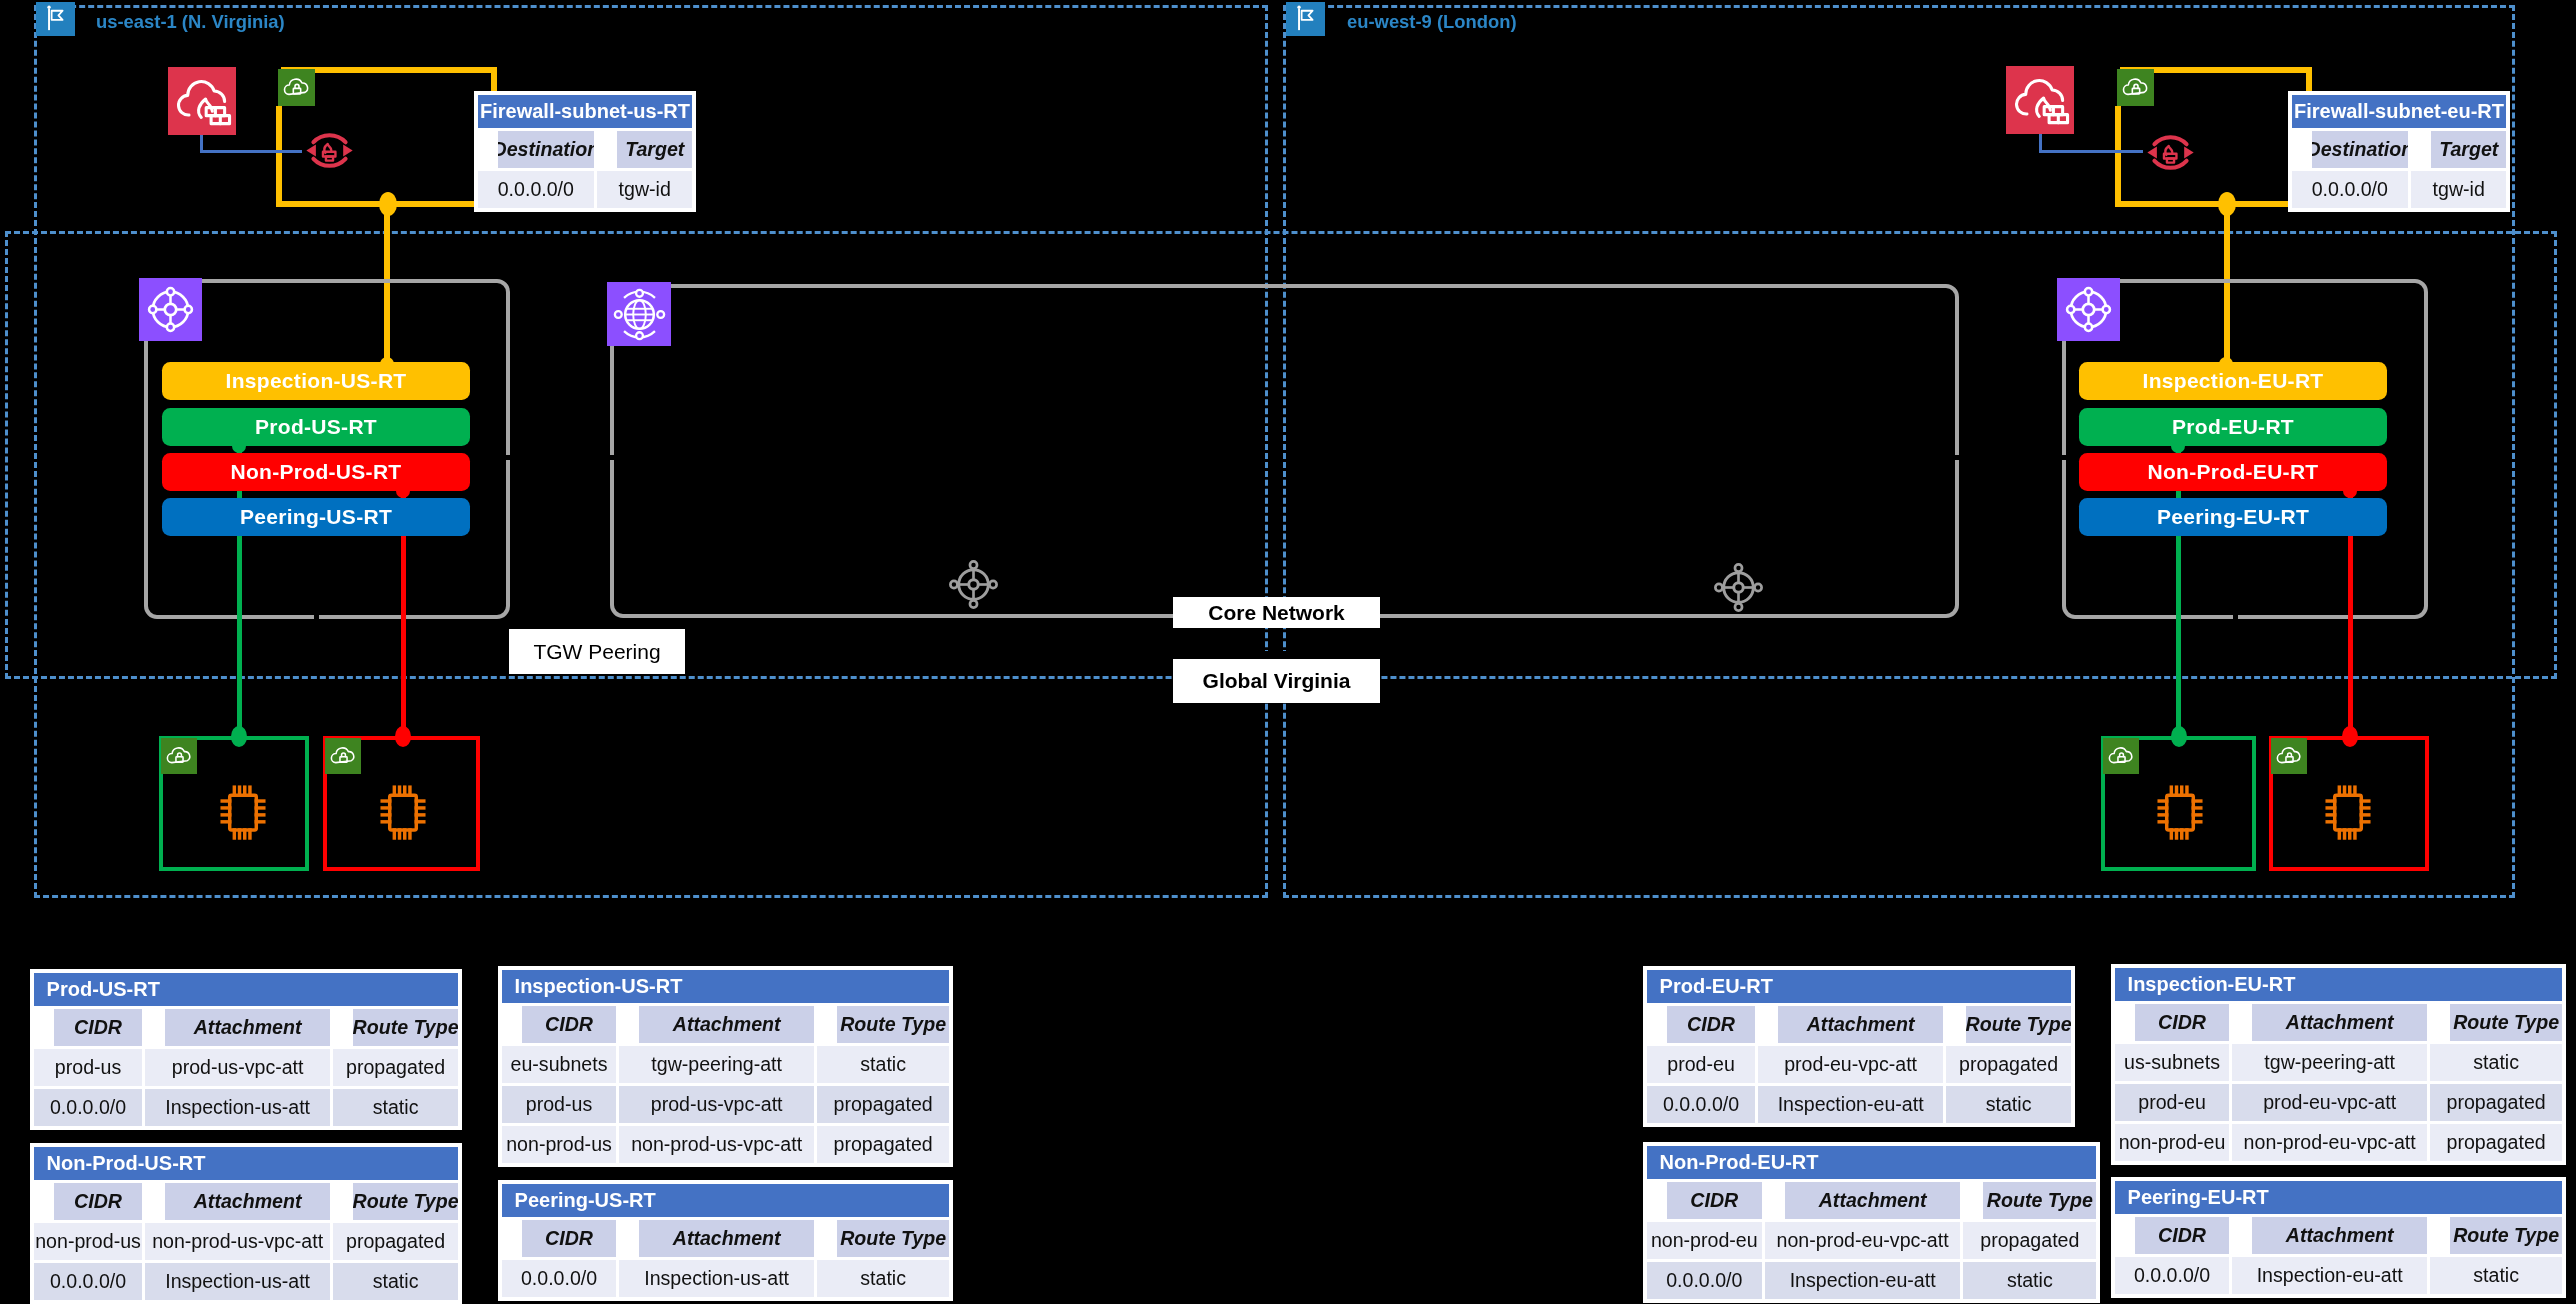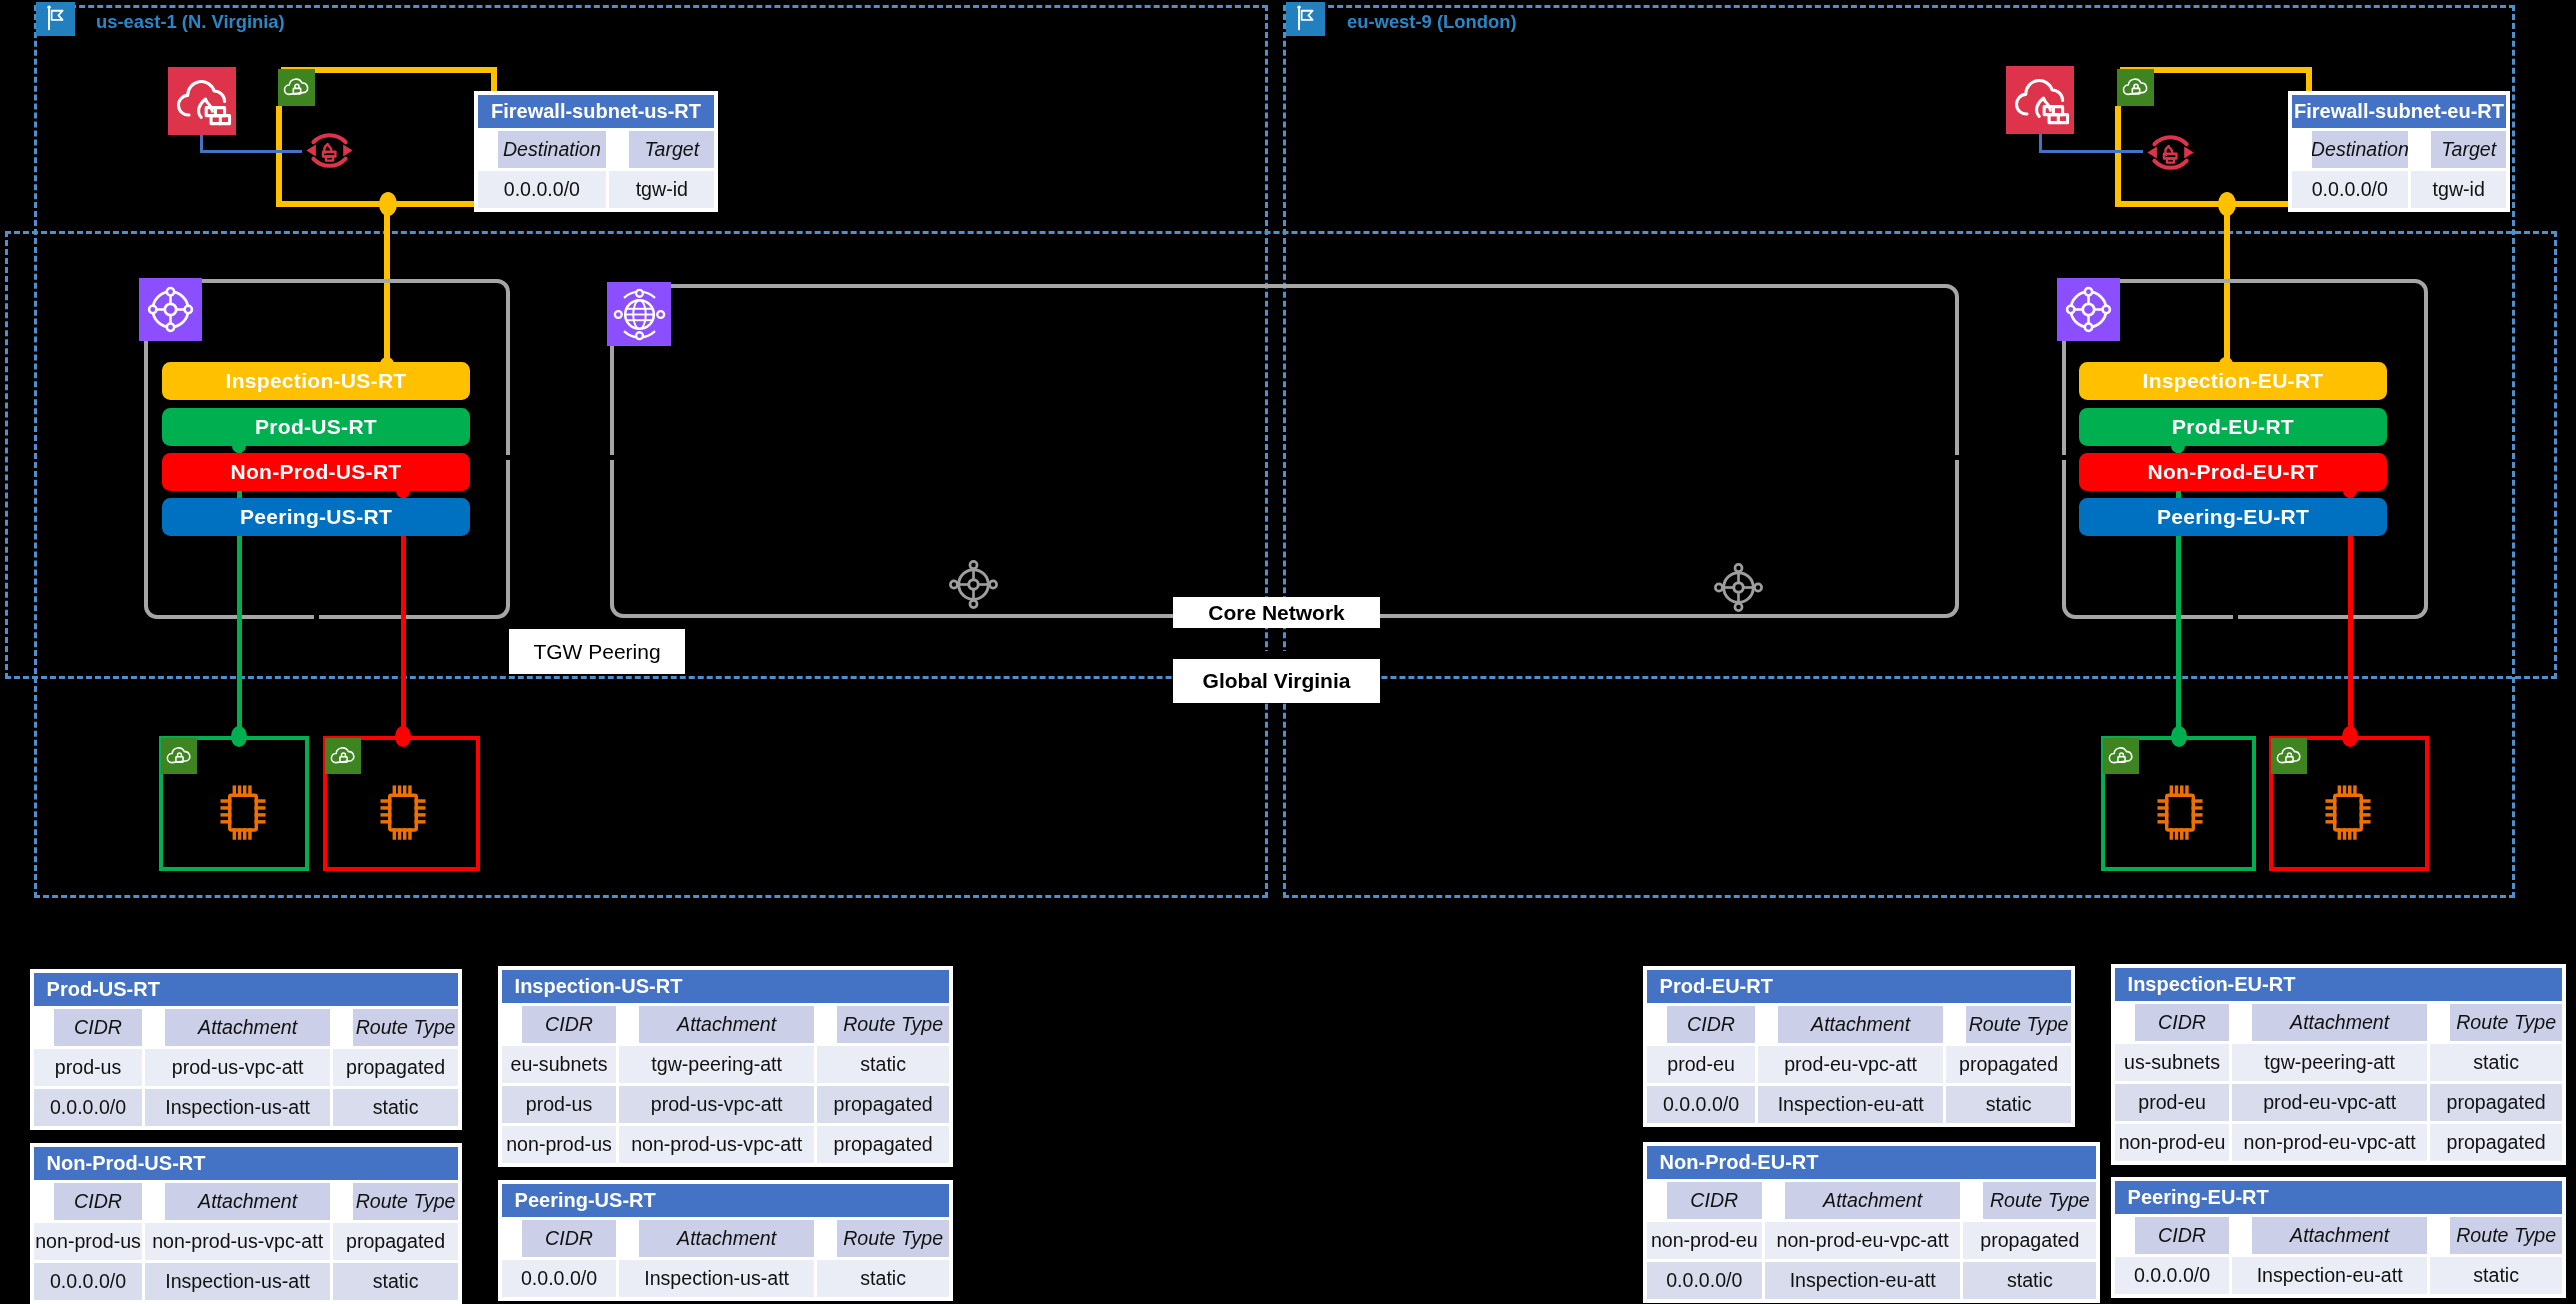--- a/index.html
+++ b/index.html
@@ -20,21 +20,21 @@
           font-size:21px;font-weight:600;}
   .rtable{position:absolute;background:#fff;padding:3.6px;box-sizing:border-box;}
   .rt-title{background:#4472C4;color:#fff;font-weight:700;font-size:20px;height:33px;display:flex;
             align-items:center;padding-left:13px;margin-bottom:3.6px;}
   .rtable.fw .rt-title{justify-content:center;padding-left:0;}
   .rt-grid{display:grid;gap:3px;background:#fff;}
   .cols3{grid-template-columns:26fr 44fr 30fr;}
   .cols2{grid-template-columns:55fr 45fr;}
   .cell{height:37px;display:flex;align-items:center;justify-content:center;font-size:19.6px;color:#111;
         white-space:nowrap;overflow:hidden;}
-  .hcell{background:#CBD0E8;font-style:italic;font-weight:400;margin-left:20px;}
+  .hcell{background:#CBD0E8;font-style:italic;font-weight:700;margin-left:20px;}
   .lrow{background:#EAECF6;}
   .drow{background:#D8DCEC;}
   .iconsq{position:absolute;display:flex;align-items:center;justify-content:center;}
   svg{display:block;}
 </style>
 </head>
 <body>
 
 <svg width="0" height="0" style="position:absolute">
   <defs>
@@ -164,21 +164,21 @@
         <use href="#g-subnet"></use>
       </svg>
   </div>
   <div class="iconsq" style="left:301px;top:122px;width:57px;height:57px;">
     <svg width="57" height="57" viewBox="0 0 96 96">
         <use href="#g-endpoint"></use>
       </svg>
   </div>
   <div class="dot" style="left:379px;top:192px;width:18px;height:24px;background:#FFC000;"></div>
 
-  <div class="rtable fw" style="left:474px;top:91px;width:244px;">
+  <div class="rtable fw" style="left:474px;top:91px;width:222px;">
     <div class="rt-title">Firewall-subnet-us-RT</div>
     <div class="rt-grid cols2">
       <div class="cell hcell">Destination</div>
       <div class="cell hcell">Target</div>
       <div class="cell lrow">0.0.0.0/0</div>
       <div class="cell lrow">tgw-id</div>
     </div>
   </div>
 
   <div class="hline" style="left:2120px;top:67px;width:192px;height:6px;background:#FFC000;"></div>

